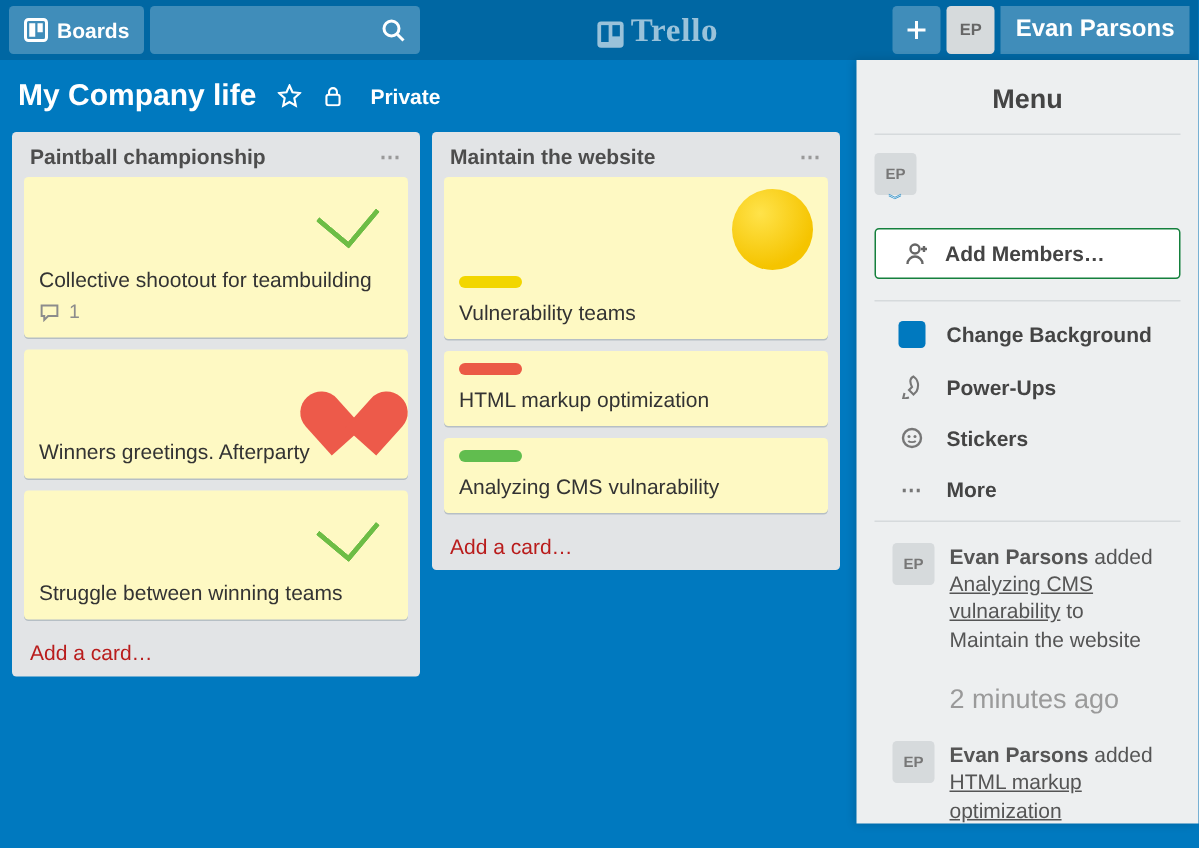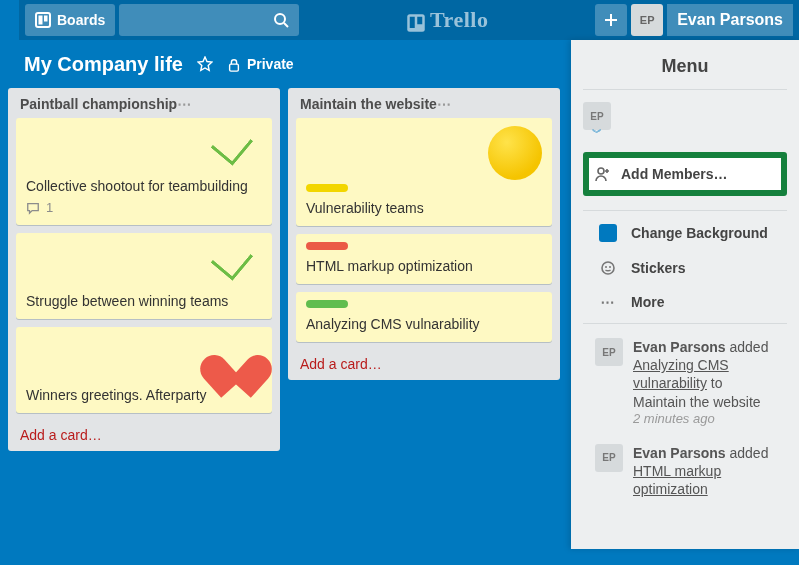--- a/index.html
+++ b/index.html
@@ -13,21 +13,20 @@
     overflow: hidden;
   }
   
   .top-header {
     height: 40px;
     background: #0067a3;
     display: flex;
     align-items: center;
     padding: 0 6px;
     gap: 4px;
-    margin-left: 19px;
   }
   .hdr-btn {
     background: rgba(255,255,255,.25);
     border-radius: 3px;
     height: 32px;
     display: flex;
     align-items: center;
     justify-content: center;
     color: #fff;
     font-weight: 700;
@@ -72,42 +71,43 @@
   .username-btn { font-size: 16px; font-weight: 700; }
   
   .board-header {
     height: 48px;
     display: flex;
     align-items: center;
     padding: 0 12px;
     gap: 14px;
     color: #fff;
   }
-  .board-title { font-size: 20px; font-weight: 700; margin-left: 12px; }
+  .board-title { font-size: 20px; font-weight: 700; }
   .bh-icon { color: rgba(255,255,255,.8); cursor: pointer; }
-  .bh-private { display:flex; align-items:flex-end; gap:6px; font-weight:700; }
+  .bh-private { display:flex; align-items:center; gap:18px; font-weight:700; }
   
   .board-canvas {
     position: absolute;
     top: 88px; left: 0; right: 0; bottom: 0;
     padding: 0 8px;
     display: flex;
     align-items: flex-start;
     gap: 8px;
     overflow: hidden;
   }
   .list {
     background: #e2e4e6;
     border-radius: 3px;
     width: 272px;
     padding: 8px;
     flex-shrink: 0;
   }
   .list-header {
     display: flex;
+    justify-content: space-between;
     align-items: center;
     padding: 0 4px 6px;
     font-weight: 700;
     color: #4d4d4d;
   }
   .list-menu { color:#999; cursor:pointer; letter-spacing:1px; }
   .card {
     background: #fef9c3;
     border-radius: 3px;
     box-shadow: 0 1px 0 rgba(9,45,66,.2);
@@ -177,23 +177,23 @@
   .menu-member-row { padding:12px; display:flex; align-items:flex-start; gap:8px; }
   .avatar-xs {
     background:#d6dadc; color:#777; width:28px; height:28px;
     border-radius:3px; font-size:10px; font-weight:700;
     display:inline-flex; align-items:center; justify-content:center;
     flex-shrink:0;
   }
   .avatar-underline { font-size:10px; color:#298fca; margin-top:-4px; }
   .add-members {
     margin:0 12px 14px;
-    border:6px solid #15803d;
+    border:1px solid #15803d;
     border-radius:3px;
-    padding:8px 6px;
+    padding:8px 20px;
     background:#fff;
     font-weight:700;
     color:#444;
     display:flex; align-items:center; gap:10px;
     cursor:pointer;
   }
   .menu-list { padding: 4px 12px; }
   .menu-item {
     display:flex; align-items:center; gap:14px;
     padding:9px 16px;
@@ -203,21 +203,21 @@
   }
   .menu-icon { width:18px; display:flex; justify-content:center; color:#777; }
   .bg-sq { width:18px; height:18px; background:#0079bf; border-radius:3px; }
   .activity-section { padding-top:6px; }
   .activity-item {
     display:flex; gap:10px; padding:8px 12px;
     font-size:14px; color:#555;
   }
   .activity-text { line-height:1.3; }
   .activity-text .u { text-decoration:underline; }
-  .activity-time { color:#9a9a9a; font-size:13px; margin-top:0;font-style:italic; }
+  .activity-time { color:#9a9a9a; font-size:18px; margin-top:20px; }
   
   svg { display:block; }
 </style>
 </head>
 <body>
 
 <div class="top-header">
   <div class="hdr-btn">
     <svg width="16" height="16" viewBox="0 0 16 16" style="margin-right:6px;">
         <rect x="1" y="1" width="14" height="14" rx="2" fill="none" stroke="#fff" stroke-width="2"></rect>
@@ -281,30 +281,30 @@
       <div class="card-badge">
         <svg width="14" height="14" viewBox="0 0 16 16">
             <path d="M2 3h12v8H7l-3 3v-3H2z" fill="none" stroke="#8c8c8c" stroke-width="1.5"></path>
           </svg>
         <span>1</span>
       </div>
     </div>
 
     <div class="card">
       <div class="card-sticker-row">
+          <div class="sticker-heart"></div>
+        </div>
+      <div class="card-title">Winners greetings. Afterparty</div>
+    </div>
+
+    <div class="card">
+      <div class="card-sticker-row">
           <div class="sticker-check"></div>
         </div>
       <div class="card-title">Struggle between winning teams</div>
-    </div>
-
-    <div class="card">
-      <div class="card-sticker-row">
-          <div class="sticker-heart"></div>
-        </div>
-      <div class="card-title">Winners greetings. Afterparty</div>
     </div>
 
     <div class="add-card">Add a card…</div>
   </div>
 
   <div class="list">
     <div class="list-header">
       <span>Maintain the website</span>
       <span class="list-menu">⋯</span>
     </div>
@@ -352,20 +352,28 @@
     <span>Add Members…</span>
   </div>
 
   <hr class="menu-sep">
   <div class="menu-list">
     <div class="menu-item">
       <span class="menu-icon">
           <span class="bg-sq"></span>
         </span>
       <span>Change Background</span>
+    </div>
+    <div class="menu-item">
+      <span class="menu-icon">
+          <svg width="16" height="16" viewBox="0 0 16 16">
+            <path d="M9 1c3 2 4 6 2 10l-2 2-3-3 2-2C6 4 7 2 9 1zM3 12l-1 4 4-1" fill="none" stroke="#777" stroke-width="1.4"></path>
+          </svg>
+        </span>
+      <span>Power-Ups</span>
     </div>
     <div class="menu-item">
       <span class="menu-icon">
           <svg width="16" height="16" viewBox="0 0 16 16">
             <circle cx="8" cy="8" r="6" fill="none" stroke="#777" stroke-width="1.6"></circle>
             <circle cx="6" cy="7" r="1" fill="#777"></circle>
             <circle cx="10" cy="7" r="1" fill="#777"></circle>
             <path d="M5.5 10c1 1 4 1 5 0" fill="none" stroke="#777" stroke-width="1.3"></path>
           </svg>
         </span>

